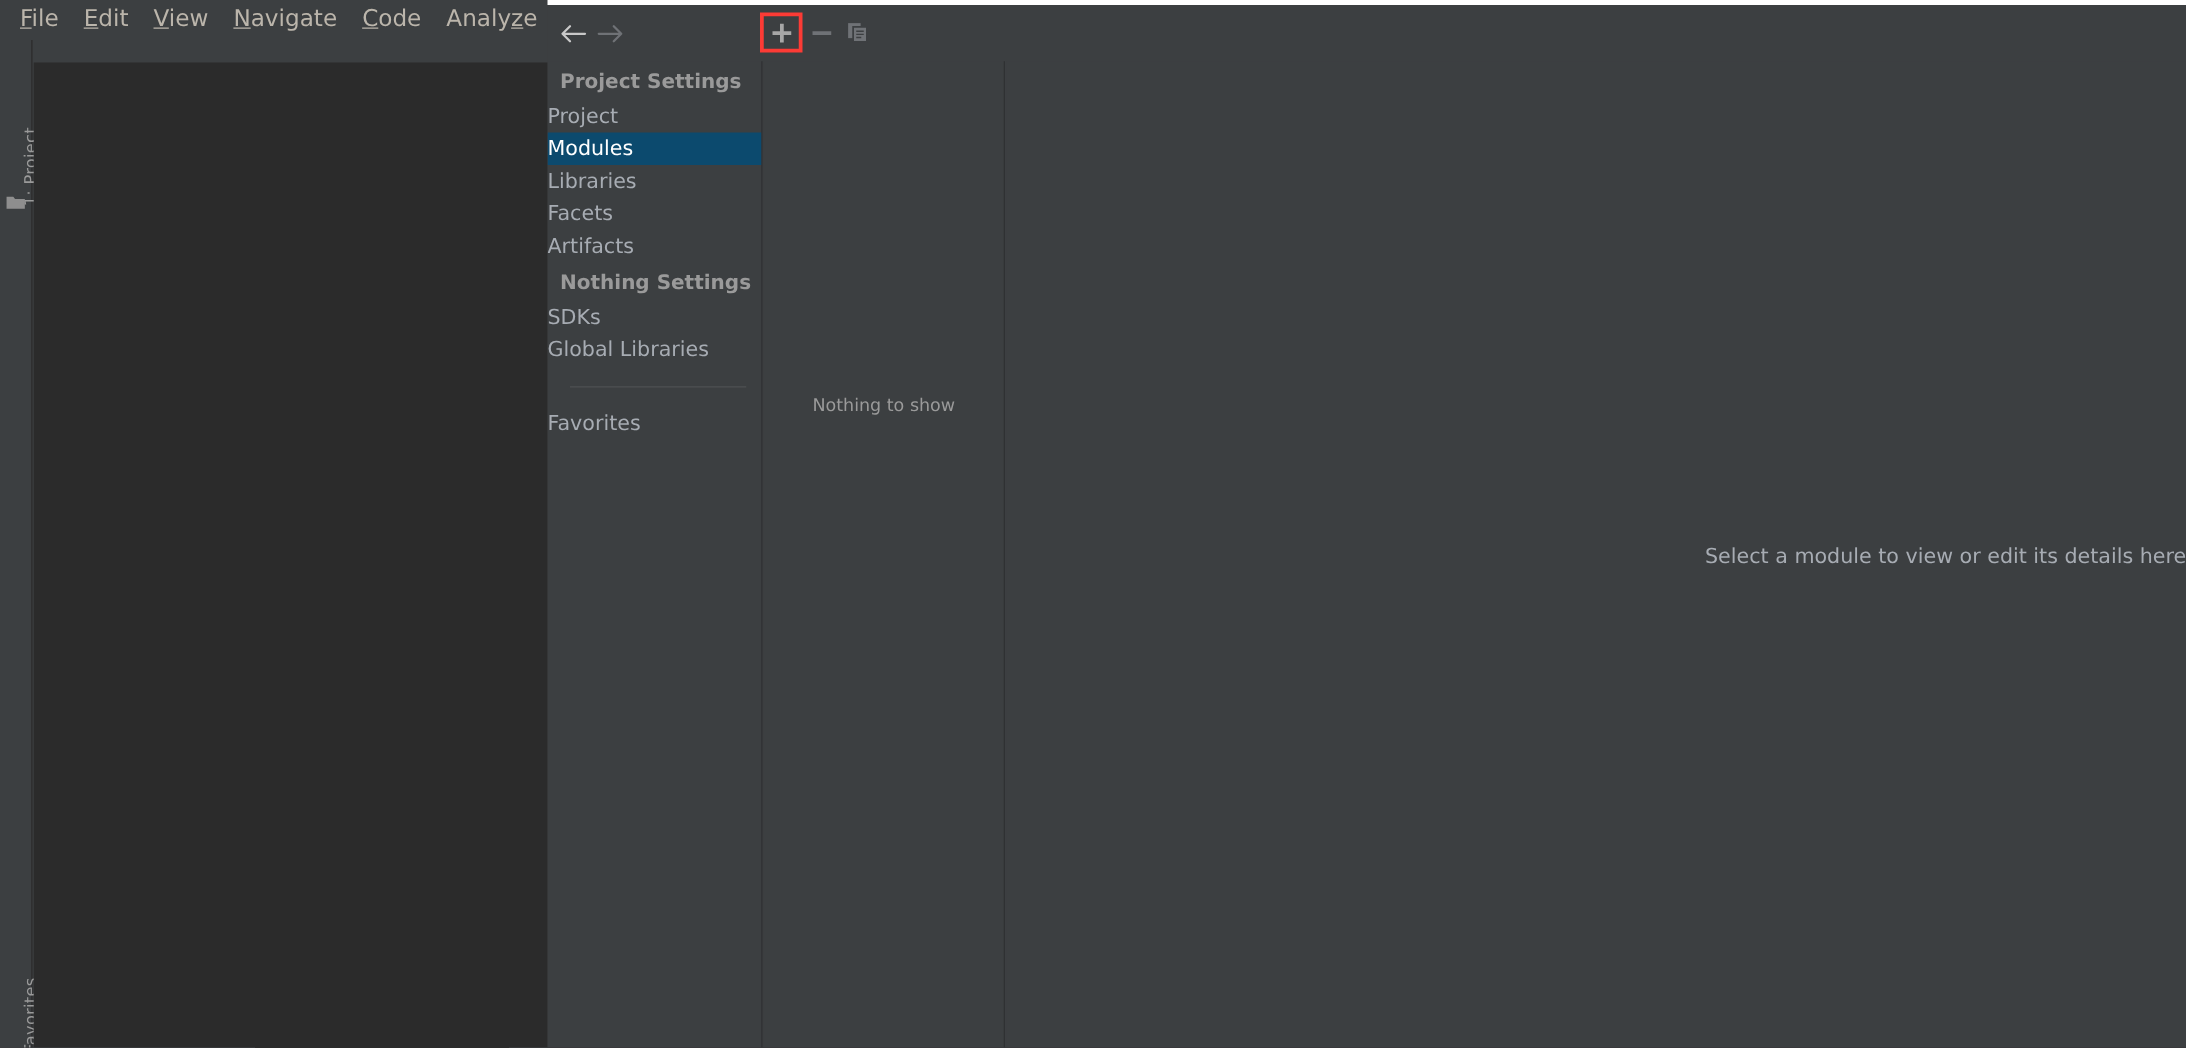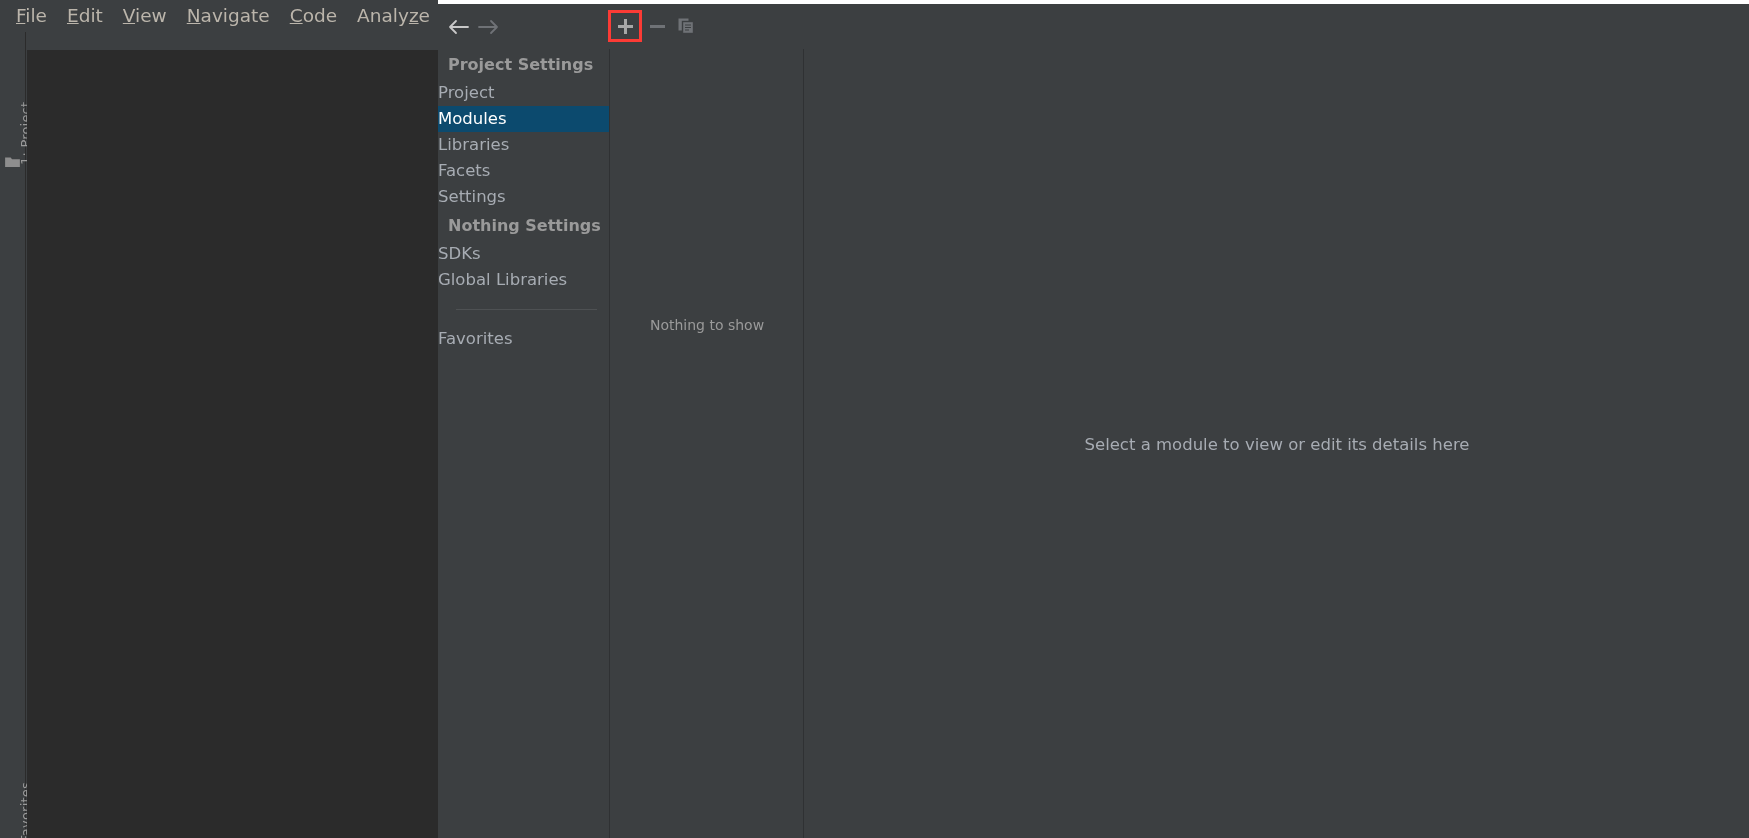--- a/index.html
+++ b/index.html
@@ -169,21 +169,21 @@
   }
 
   
   .dlg-detail {
     position: absolute; left: 367px; top: 45px;
     width: 944px; height: 793px;
     background: #3c3f41;
   }
   .detail-msg {
     position: absolute; left: 0; top: 386px; width: 100%;
-    text-align: center;
+    text-align: right;
     color: #a7acb3;
     font-size: 16.5px;
   }
 </style>
 </head>
 <body>
 
 <div id="root">
 
   <div class="ide-menubar">
@@ -268,21 +268,21 @@
         </svg>
       </div>
     </div>
 
     <div class="dlg-sidebar">
       <div class="group-title">Project Settings</div>
       <div class="nav-item">Project</div>
       <div class="nav-item selected">Modules</div>
       <div class="nav-item">Libraries</div>
       <div class="nav-item">Facets</div>
-      <div class="nav-item">Settings</div>
+      <div class="nav-item">Artifacts</div>
 
       <div class="group-title">Nothing Settings</div>
       <div class="nav-item">SDKs</div>
       <div class="nav-item">Global Libraries</div>
 
       <div class="sidebar-sep"></div>
       <div class="nav-item sidebar-problems">Favorites</div>
     </div>
 
     <div class="dlg-midpanel">

